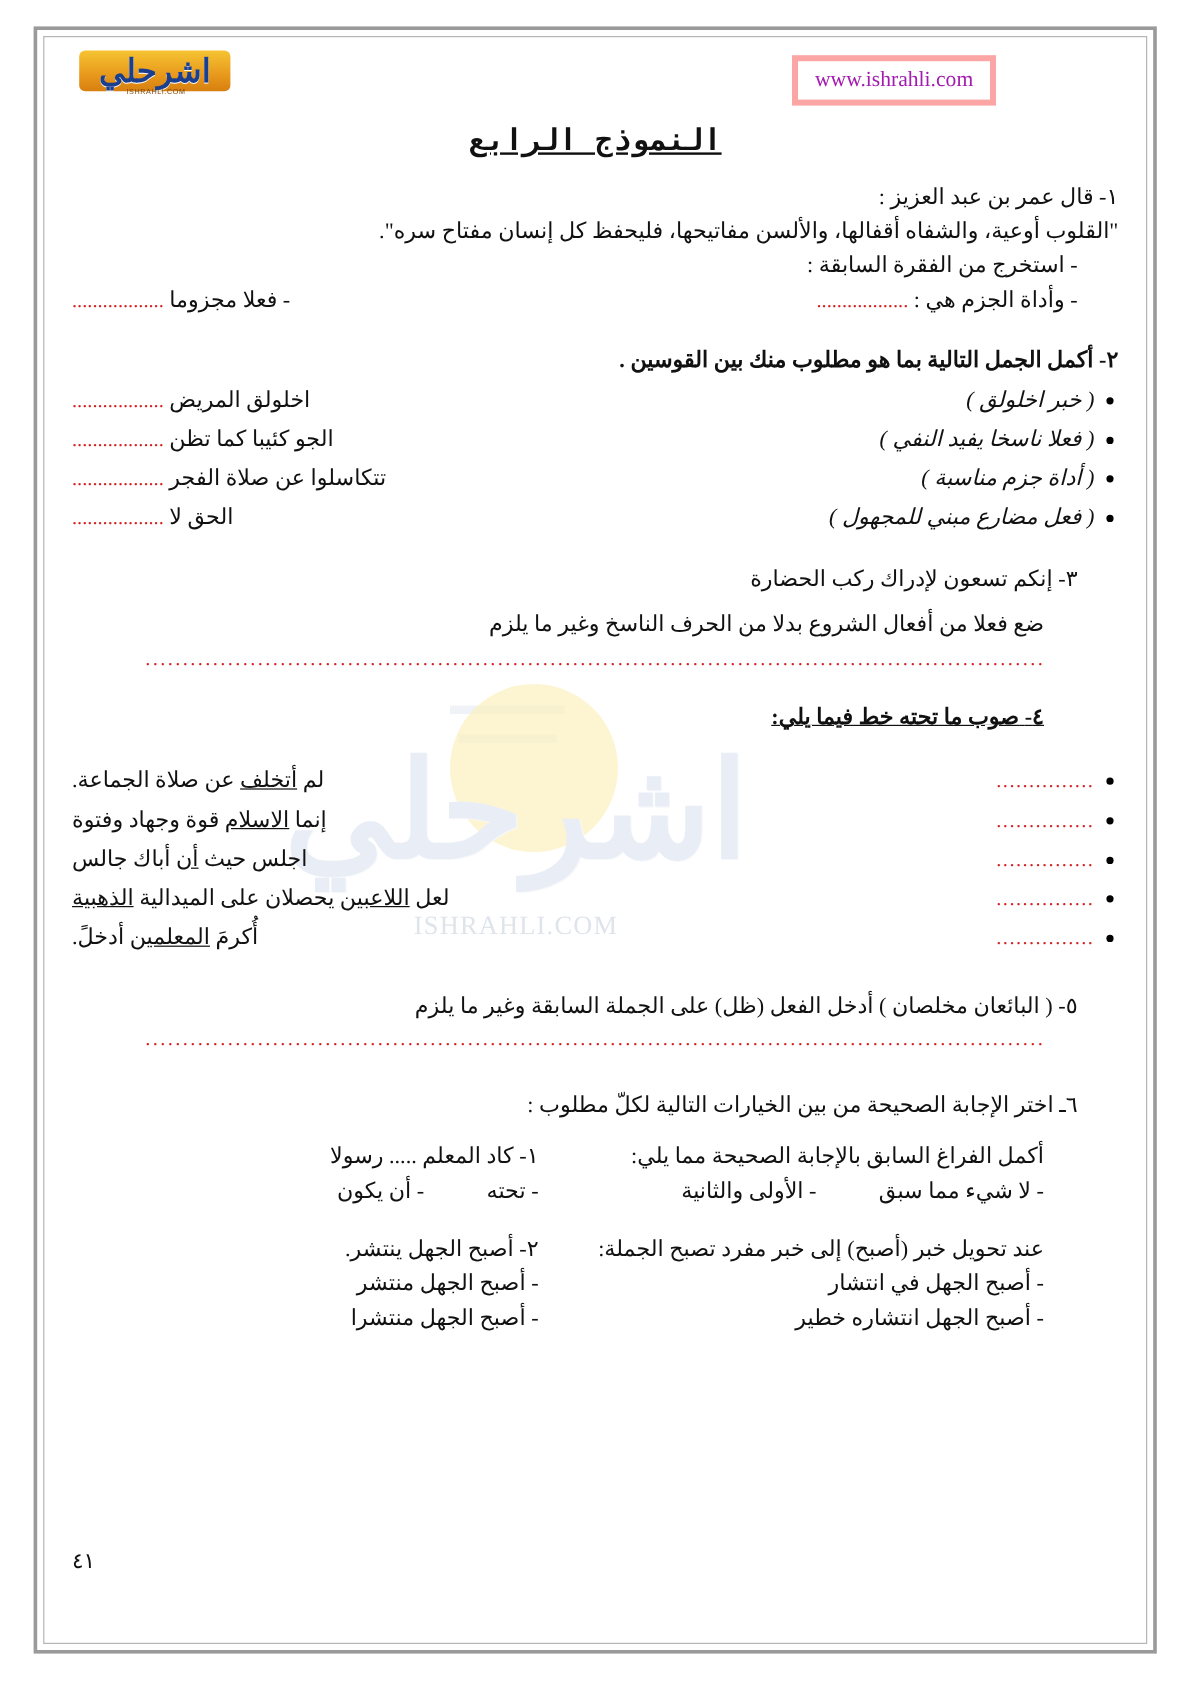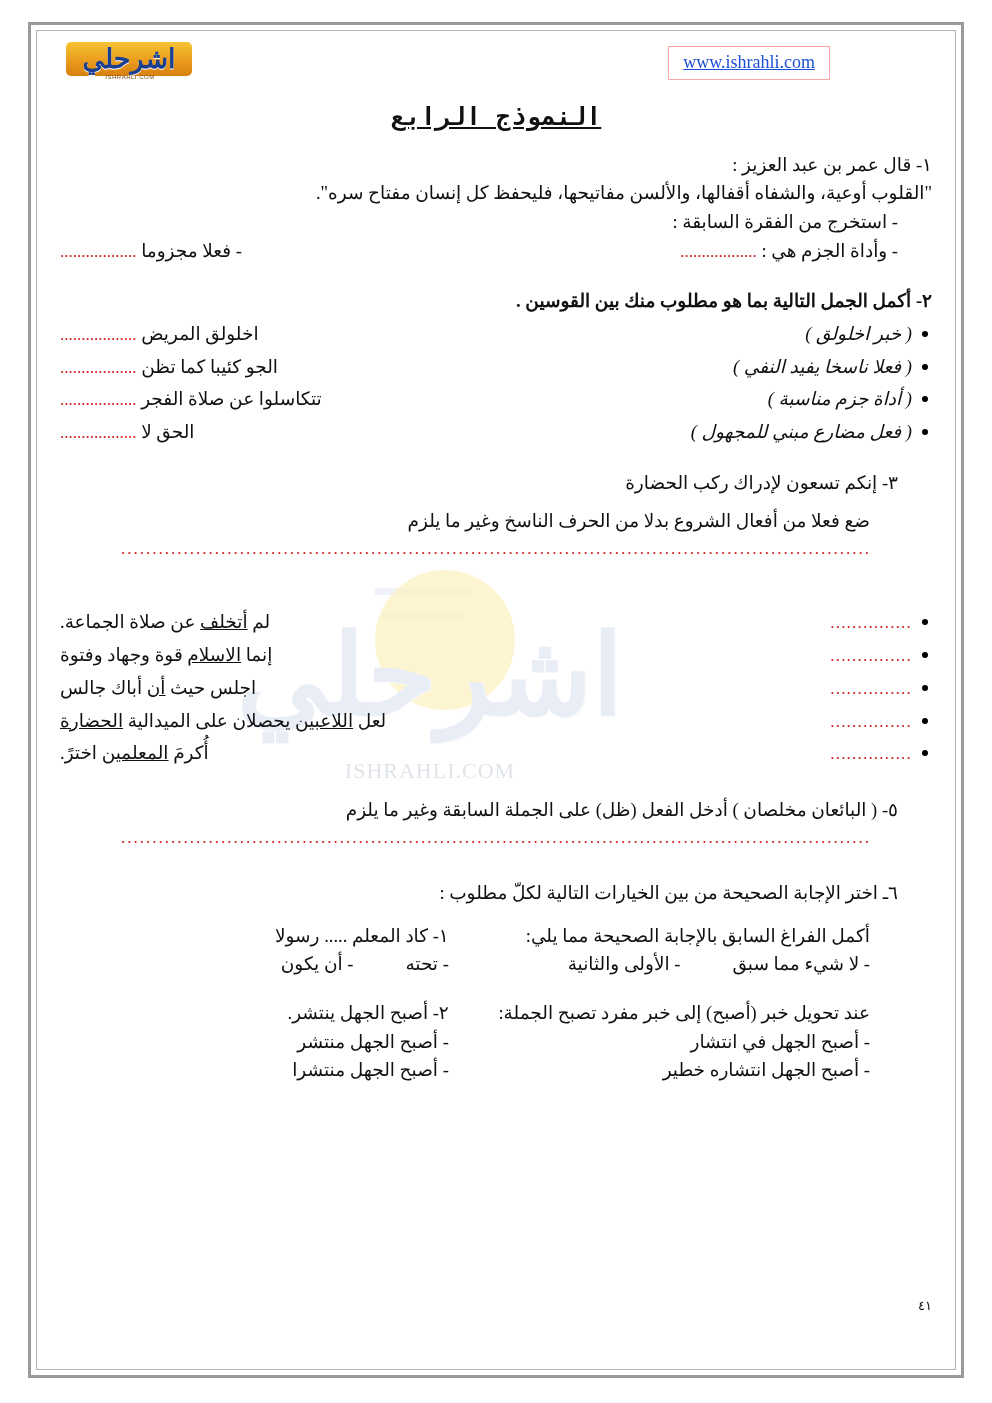--- a/index.html
+++ b/index.html
@@ -80,28 +80,27 @@
     text-align: center;
     font-family: "Liberation Sans", sans-serif;
     font-size: 6px;
     color: #7b4a12;
     letter-spacing: .5px;
   }
   .site-box {
     position: absolute;
     right: 58px;
     top: 46px;
-    border: 1px solid #fca5a5;
+    border: 5px solid #fca5a5;
     background: #fff;
     padding: 5px 14px 6px 14px;
     font-family: "Liberation Serif", serif;
     font-size: 18px;
-    color: #1d4ed8;
+    color: #a21caf;
     direction: ltr;
-    text-decoration: underline;
   }
 
   
   .watermark {
     position: absolute;
     left: 170px;
     top: 570px;
     width: 520px;
     height: 260px;
     pointer-events: none;
@@ -225,22 +224,22 @@
     justify-content: space-between;
     gap: 24px;
   }
   .twocol > div { width: 48%; }
   .dash::before { content: "-  "; }
   .pagenum {
     position: absolute;
     left: 0;
     bottom: 6px;
     width: 872px;
-    text-align: right;
-    font-size: 13px;
+    text-align: left;
+    font-size: 18px;
     color: #111;
   }
   .hint { white-space: nowrap; font-style: italic; }
 </style>
 </head>
 <body>
 
 <div class="page">
 
   <div class="frame-outer"></div>
@@ -340,20 +339,24 @@
         <span>إنكم تسعون لإدراك ركب الحضارة</span>
       </div>
       <div class="spacer-10"></div>
       <div class="rtl-right ind-2">ضع فعلا من أفعال الشروع بدلا من الحرف الناسخ وغير ما يلزم</div>
       <div class="dots-long">........................................................................................................................</div>
     </div>
 
     <div class="spacer-14"></div>
 
     <div class="q">
+      <div class="rtl-right ind-2 bold u">
+        <span>٤-</span>
+        <span>صوب ما تحته خط فيما يلي:</span>
+      </div>
       <div class="spacer-20"></div>
       <ul class="bul ind-2">
         <li>
           <div class="flexline">
             <span class="dots">...............</span>
             <span>
               <span>لم </span><span class="u">أتخلف</span><span> عن صلاة الجماعة.</span>
             </span>
           </div>
         </li>
@@ -370,29 +373,29 @@
             <span class="dots">...............</span>
             <span>
               <span>اجلس حيث </span><span class="u">أن</span><span> أباك جالس</span>
             </span>
           </div>
         </li>
         <li>
           <div class="flexline">
             <span class="dots">...............</span>
             <span>
-              <span>لعل </span><span class="u">اللاعبين</span><span> يحصلان على الميدالية </span><span class="u">الحضارة</span>
+              <span>لعل </span><span class="u">اللاعبين</span><span> يحصلان على الميدالية </span><span class="u">الذهبية</span>
             </span>
           </div>
         </li>
         <li>
           <div class="flexline">
             <span class="dots">...............</span>
             <span>
-              <span>أُكرمَ </span><span class="u">المعلمين</span><span> اخترً.</span>
+              <span>أُكرمَ </span><span class="u">المعلمين</span><span> أدخلً.</span>
             </span>
           </div>
         </li>
       </ul>
     </div>
 
     <div class="spacer-20"></div>
 
     <div class="q">
       <div class="rtl-right ind-1">

